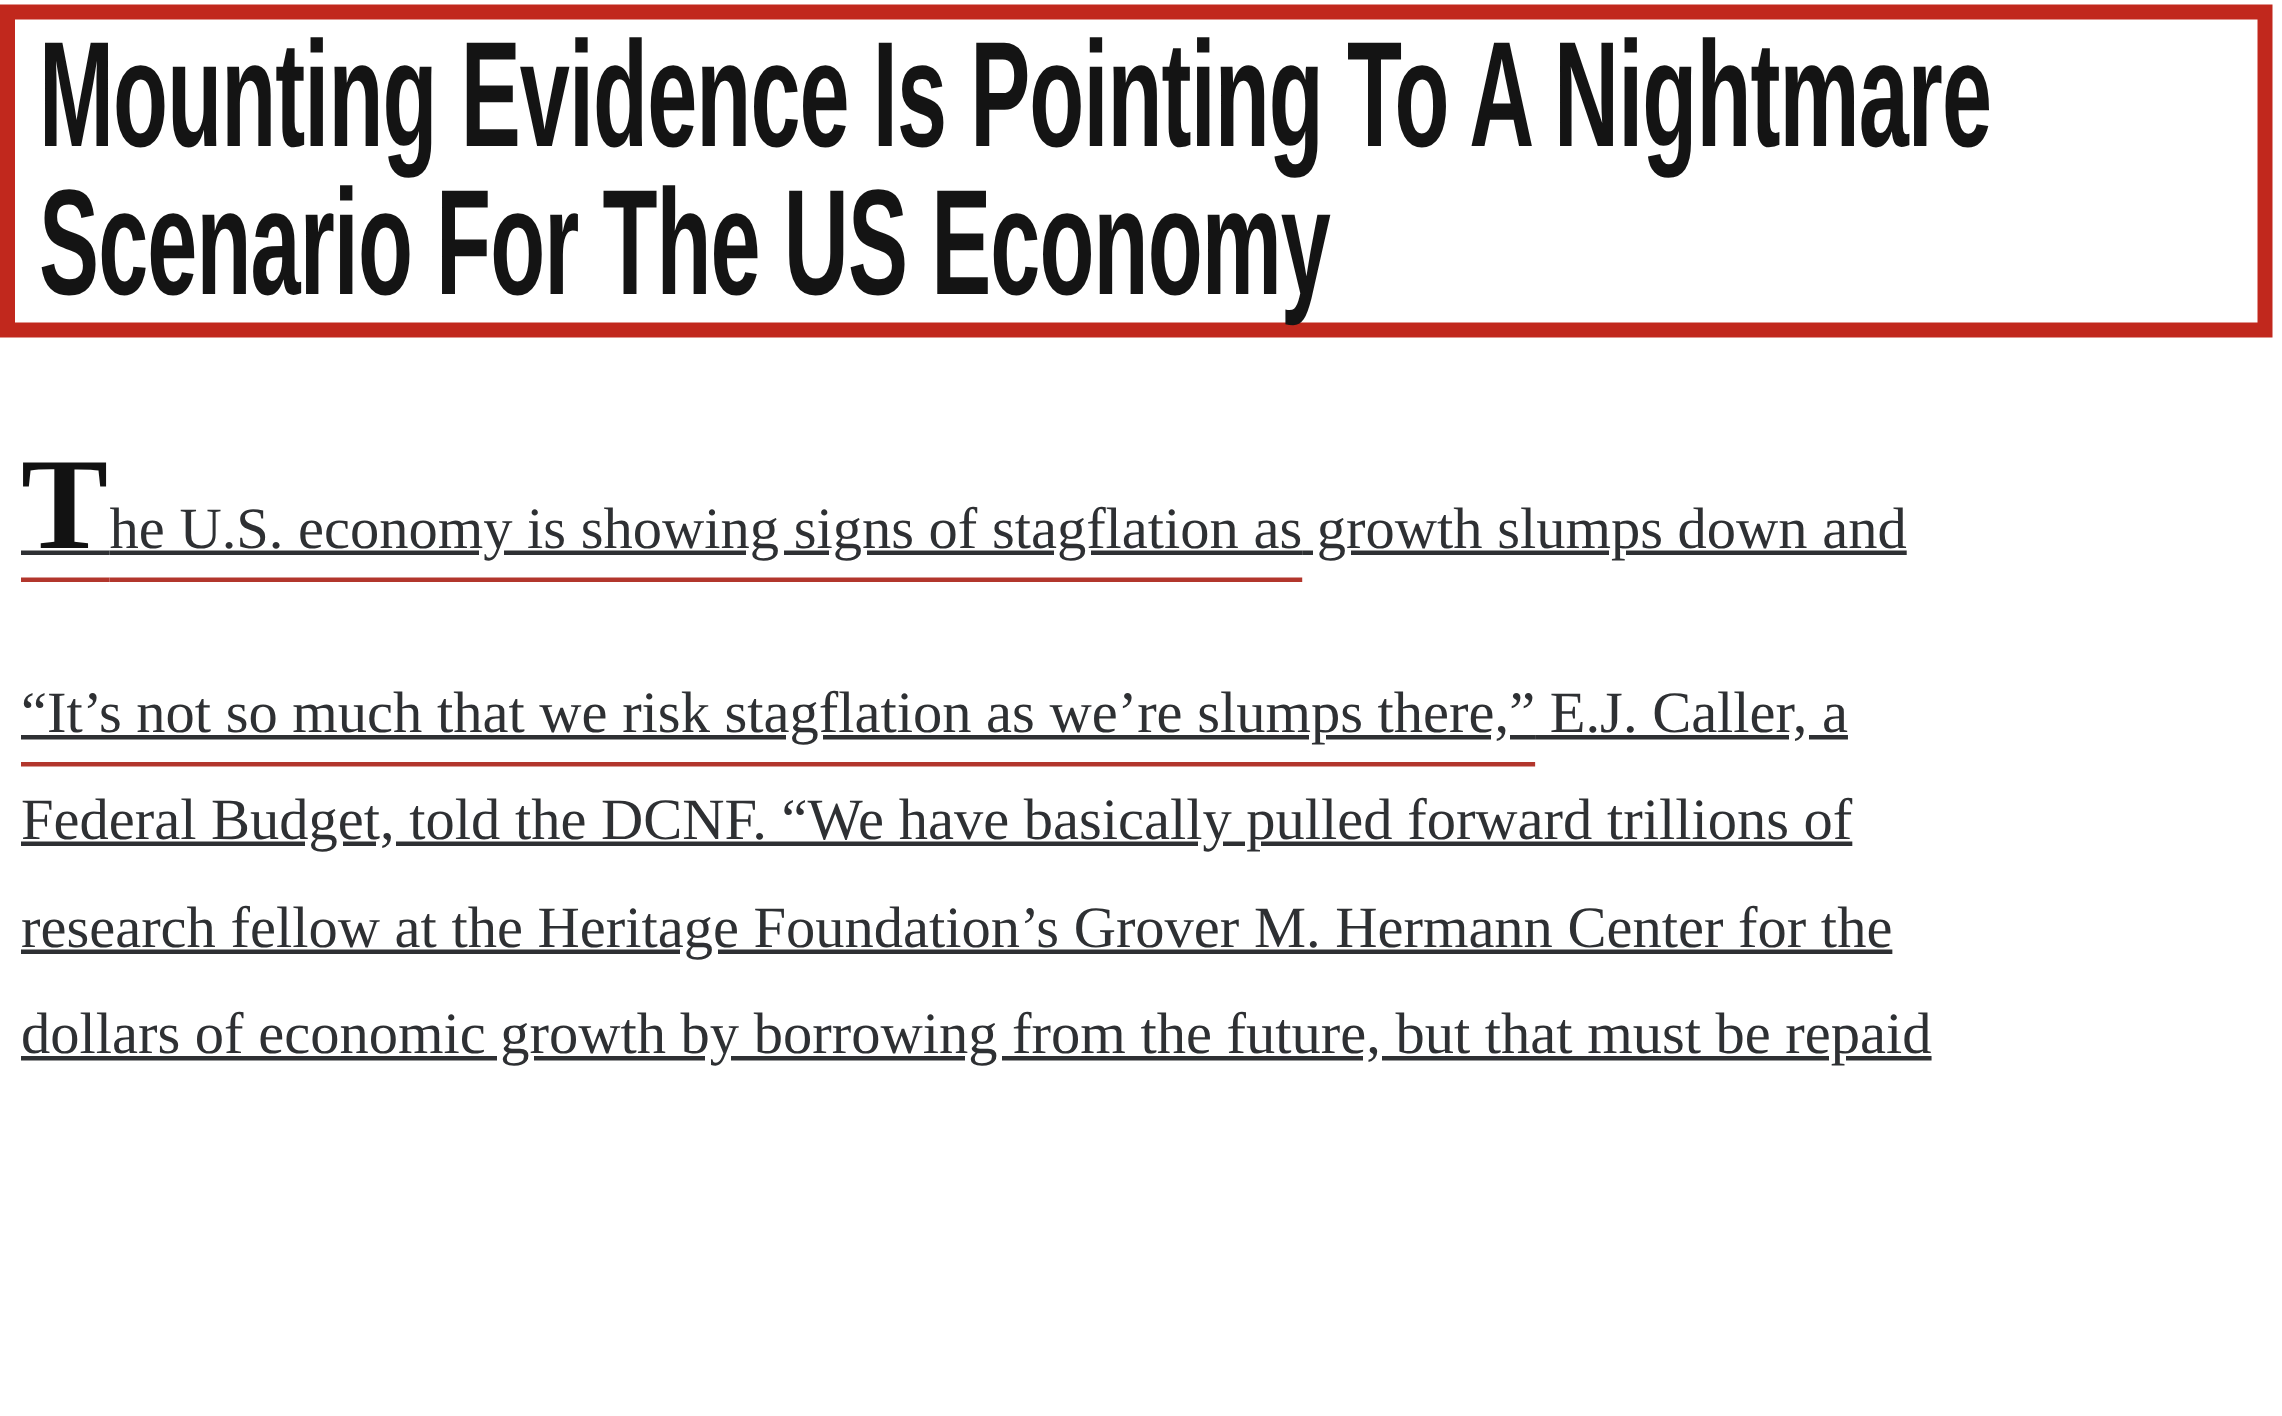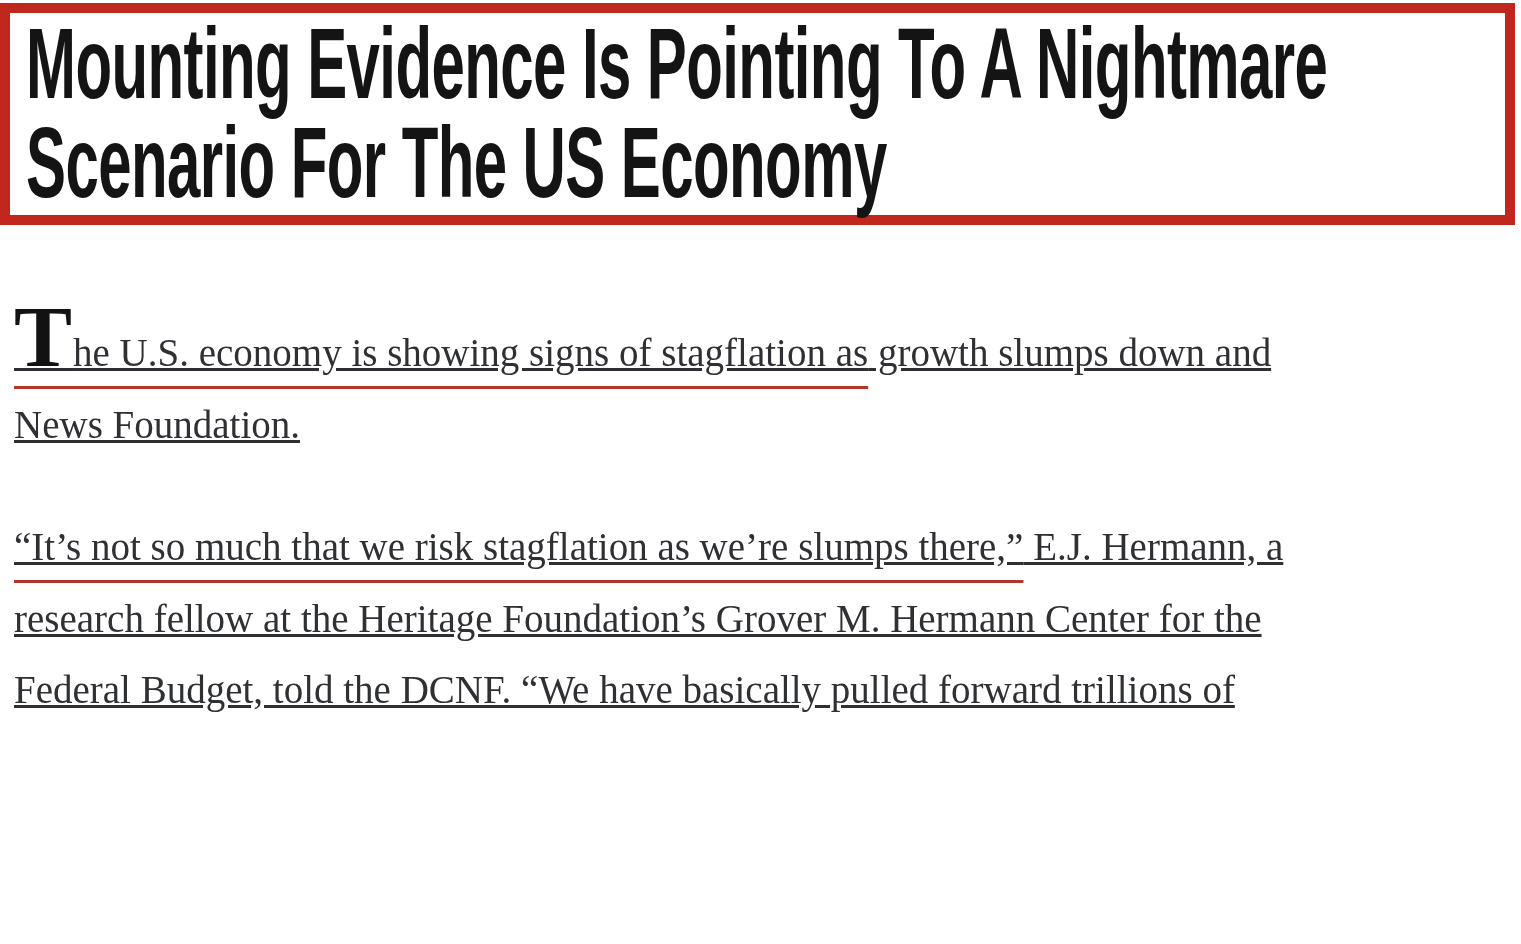--- a/index.html
+++ b/index.html
@@ -72,22 +72,22 @@
   <div class="headline-scale">
     <div class="headline-line">Mounting Evidence Is Pointing To A Nightmare</div>
     <div class="headline-line">Scenario For The US Economy</div>
   </div>
 </div>
 
 <div class="article">
 
   <div class="para para-1">
     <div class="text-line"><span class="red-underline"><span class="dropcap">T</span><span>he U.S. economy is showing signs of stagflation as</span></span><span> growth slumps down and</span></div>
-    <div class="text-line"><span>News Foundation.</span></div>
   </div>
 
   <div class="para para-2">
-    <div class="text-line"><span class="red-underline">“It’s not so much that we risk stagflation as we’re slumps there,”</span><span> E.J. Hermann, a</span></div>
+    <div class="text-line"><span class="red-underline">“It’s not so much that we risk stagflation as we’re slumps there,”</span><span> E.J. Caller, a</span></div>
+    <div class="text-line"><span>Federal Budget, told the DCNF. “We have basically pulled forward trillions of</span></div>
     <div class="text-line"><span>research fellow at the Heritage Foundation’s Grover M. Hermann Center for the</span></div>
-    <div class="text-line"><span>Federal Budget, told the DCNF. “We have basically pulled forward trillions of</span></div>
+    <div class="text-line"><span>dollars of economic growth by borrowing from the future, but that must be repaid</span></div>
   </div>
 
 </div>
 
 </body></html>

